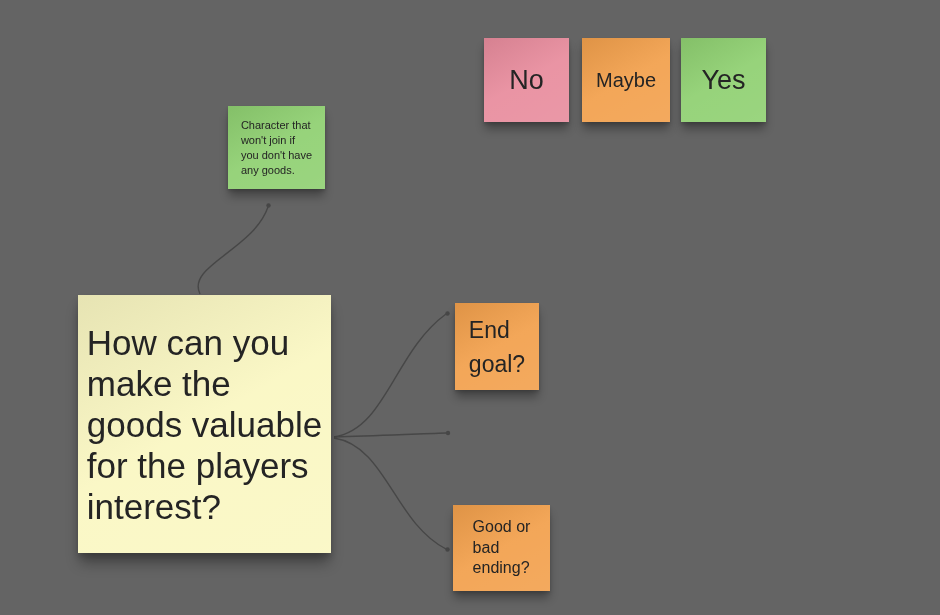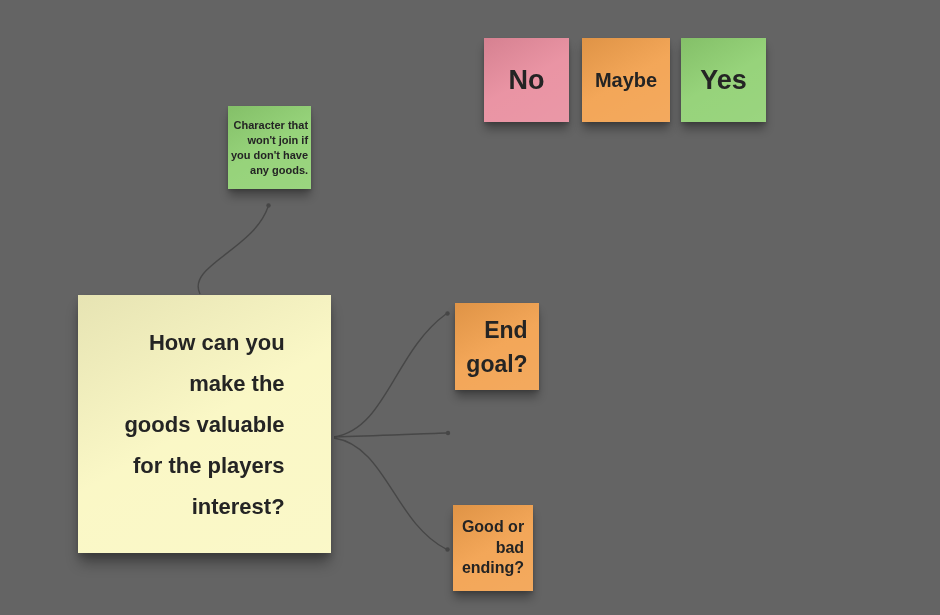--- a/index.html
+++ b/index.html
@@ -16,41 +16,40 @@
     width: 940px; height: 615px;
     pointer-events: none;
   }
   .connector { pointer-events: stroke; }
   .note {
     position: absolute;
     box-sizing: border-box;
     display: flex;
     align-items: center;
     justify-content: center;
-    text-align: right;
+    text-align: left;
     color: #242424;
     cursor: pointer;
     
     background-image: linear-gradient(150deg,
       rgba(0,0,0,0.08) 0%,
       rgba(255,255,255,0.07) 50%,
       rgba(255,255,255,0.10) 100%);
     box-shadow: 0 8px 9px -1px rgba(0,0,0,0.32), 0 2px 3px rgba(0,0,0,0.15);
-    font-weight: bold;
   }
   .note .txt { white-space: pre-line; }
   #note-no       { left: 484px; top: 38px;  width: 85px;  height: 84px;  font-size: 27px; }
   #note-maybe    { left: 582px; top: 38px;  width: 88px;  height: 84px;  font-size: 20px; }
   #note-yes      { left: 681px; top: 38px;  width: 85px;  height: 84px;  font-size: 27px; }
-  #note-character{ left: 228px; top: 106px; width: 83px;  height: 83px;  font-size: 11px;   line-height: 15px; }
-  #note-question { left: 78px;  top: 295px; width: 253px; height: 258px; font-size: 22px;   line-height: 41px;
+  #note-character{ left: 228px; top: 106px; width: 97px;  height: 83px;  font-size: 11px;   line-height: 15px; }
+  #note-question { left: 78px;  top: 295px; width: 253px; height: 258px; font-size: 35px;   line-height: 41px;
                    box-shadow: 0 12px 13px -2px rgba(0,0,0,0.33), 0 4px 6px rgba(0,0,0,0.16); }
   #note-end-goal { left: 455px; top: 266px; width: 84px;  height: 87px;  font-size: 23px;   line-height: 34px; margin-top: 37px; }
   #note-failure  { left: 453px; top: 387px; width: 84px;  height: 84px;  font-size: 12.5px; line-height: 15.5px; }
-  #note-ending   { left: 453px; top: 505px; width: 80px;  height: 86px;  font-size: 16px;   line-height: 20.5px; }
+  #note-ending   { left: 453px; top: 505px; width: 97px;  height: 86px;  font-size: 16px;   line-height: 20.5px; }
 </style>
 </head>
 <body>
 
 <div class="board" style="background-color: rgb(100, 100, 100);">
 
   <svg class="connector-layer" width="940" height="615" viewBox="0 0 940 615">
     <path class="connector" d="M 200 294 C 186 266, 253 250, 268 207" fill="none" stroke-width="1.4" stroke="#474747"></path>
     <path class="connector" d="M 334 437 C 386 429, 394 352, 446 314" fill="none" stroke-width="1.4" stroke="#474747"></path>
     <path class="connector" d="M 334 437 C 375 436, 414 434, 446 433" fill="none" stroke-width="1.4" stroke="#474747"></path>

